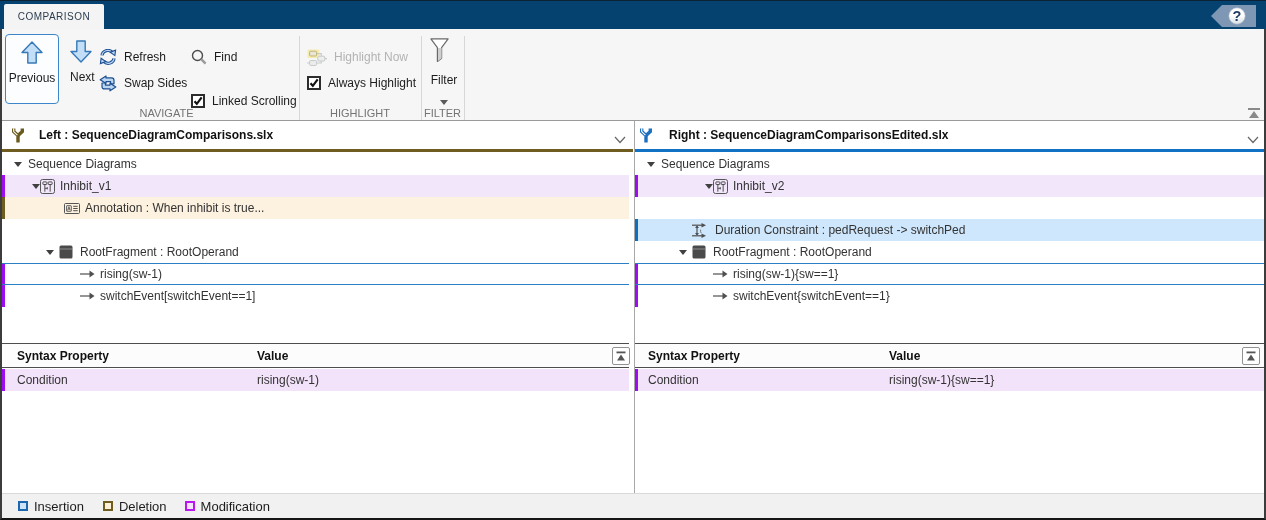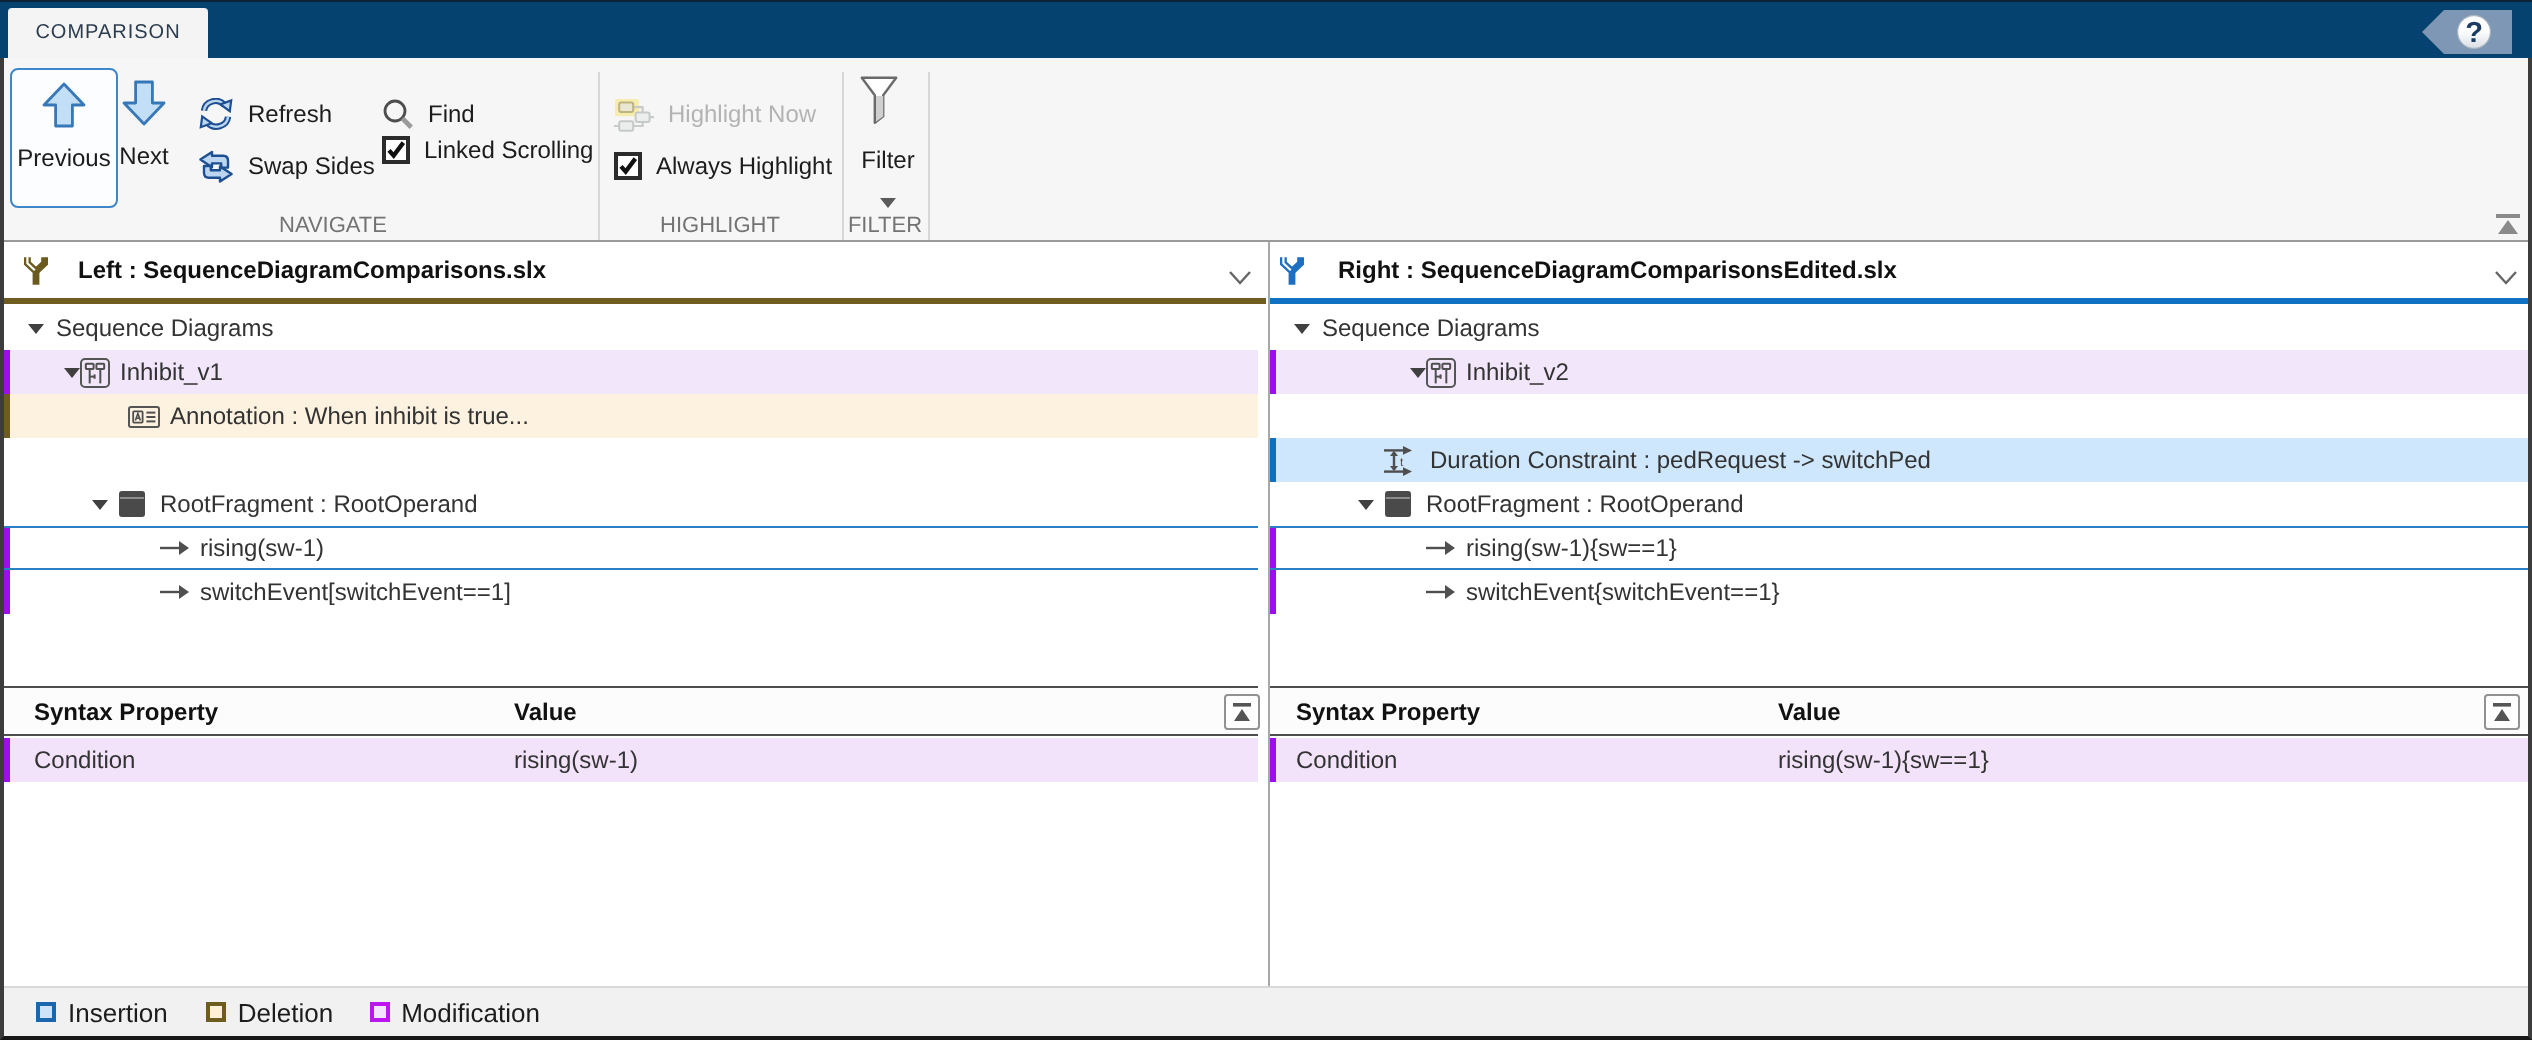--- a/index.html
+++ b/index.html
@@ -14,21 +14,21 @@
   border-radius:2px 2px 0 0; color:#2b3c4e; font-size:10px; letter-spacing:0.5px;
   text-align:center; line-height:26px; }
 #helptag { position:absolute; left:1211px; top:4px; }
 
 #ribbon { position:absolute; left:2px; top:29px; width:1262px; height:92px; background:#f6f6f6; border-bottom:1px solid #9a9a9a; }
 .rsep { position:absolute; top:7px; width:1px; height:84px; background:#d7d7d7; }
 .seclabel { position:absolute; top:78px; font-size:11px; color:#737373; }
 #btn-prev { position:absolute; left:3px; top:5px; width:54px; height:70px;
   border:1px solid #3c86c9; border-radius:4px; background:#fbfdff; text-align:center; }
 #btn-prev .lbl, #btn-next .lbl { font-size:12px; color:#1c1c1c; margin-top:3px; }
-#btn-next { position:absolute; left:52px; top:5px; width:36px; height:70px; text-align:center; }
+#btn-next { position:absolute; left:68px; top:5px; width:36px; height:70px; }
 .toolrow { position:absolute; height:16px; display:flex; align-items:center; font-size:12px; color:#1c1c1c; white-space:nowrap; }
 .toolrow .ic { margin-right:7px; display:flex; }
 .gray { color:#b3b3b3; }
 .cb { width:14px; height:14px; border:2px solid #2c2c2c; background:#fff; display:inline-flex; align-items:center; justify-content:center; margin-right:7px; }
 #ribcollapse { position:absolute; left:1245px; top:76px; }
 
 #main { position:absolute; left:2px; top:122px; width:1262px; height:371px; background:#fff; }
 .pane { position:absolute; top:0; height:432px; background:#fff; }
 #paneL { left:0; width:631px; }
 #paneR { left:633px; width:629px; }
@@ -109,21 +109,21 @@
       </span>Swap Sides
   </div>
   <div class="toolrow" style="left:189px; top:20px;">
     <span class="ic" id="ic-find">
         <svg width="16" height="16" viewBox="0 0 16 16">
           <circle cx="6.5" cy="6.5" r="5" fill="none" stroke="#4d4d4d" stroke-width="1.4"></circle>
           <line x1="10.2" y1="10.2" x2="14.6" y2="14.6" stroke="#9a9a9a" stroke-width="2.4"></line>
         </svg>
       </span>Find
   </div>
-  <div class="toolrow" style="left:189px; top:38px;">
+  <div class="toolrow" style="left:189px; top:64px;">
     <span class="cb">
         <svg width="12" height="12" viewBox="0 0 12 12">
           <path d="M1.8 6.2 L4.6 9.4 L10.4 1.6" fill="none" stroke="#111" stroke-width="2.6"></path>
         </svg>
       </span>Linked Scrolling
   </div>
 
   <div class="rsep" style="left:297px;"></div>
 
   <div class="toolrow gray" style="left:305px; top:20px;">

